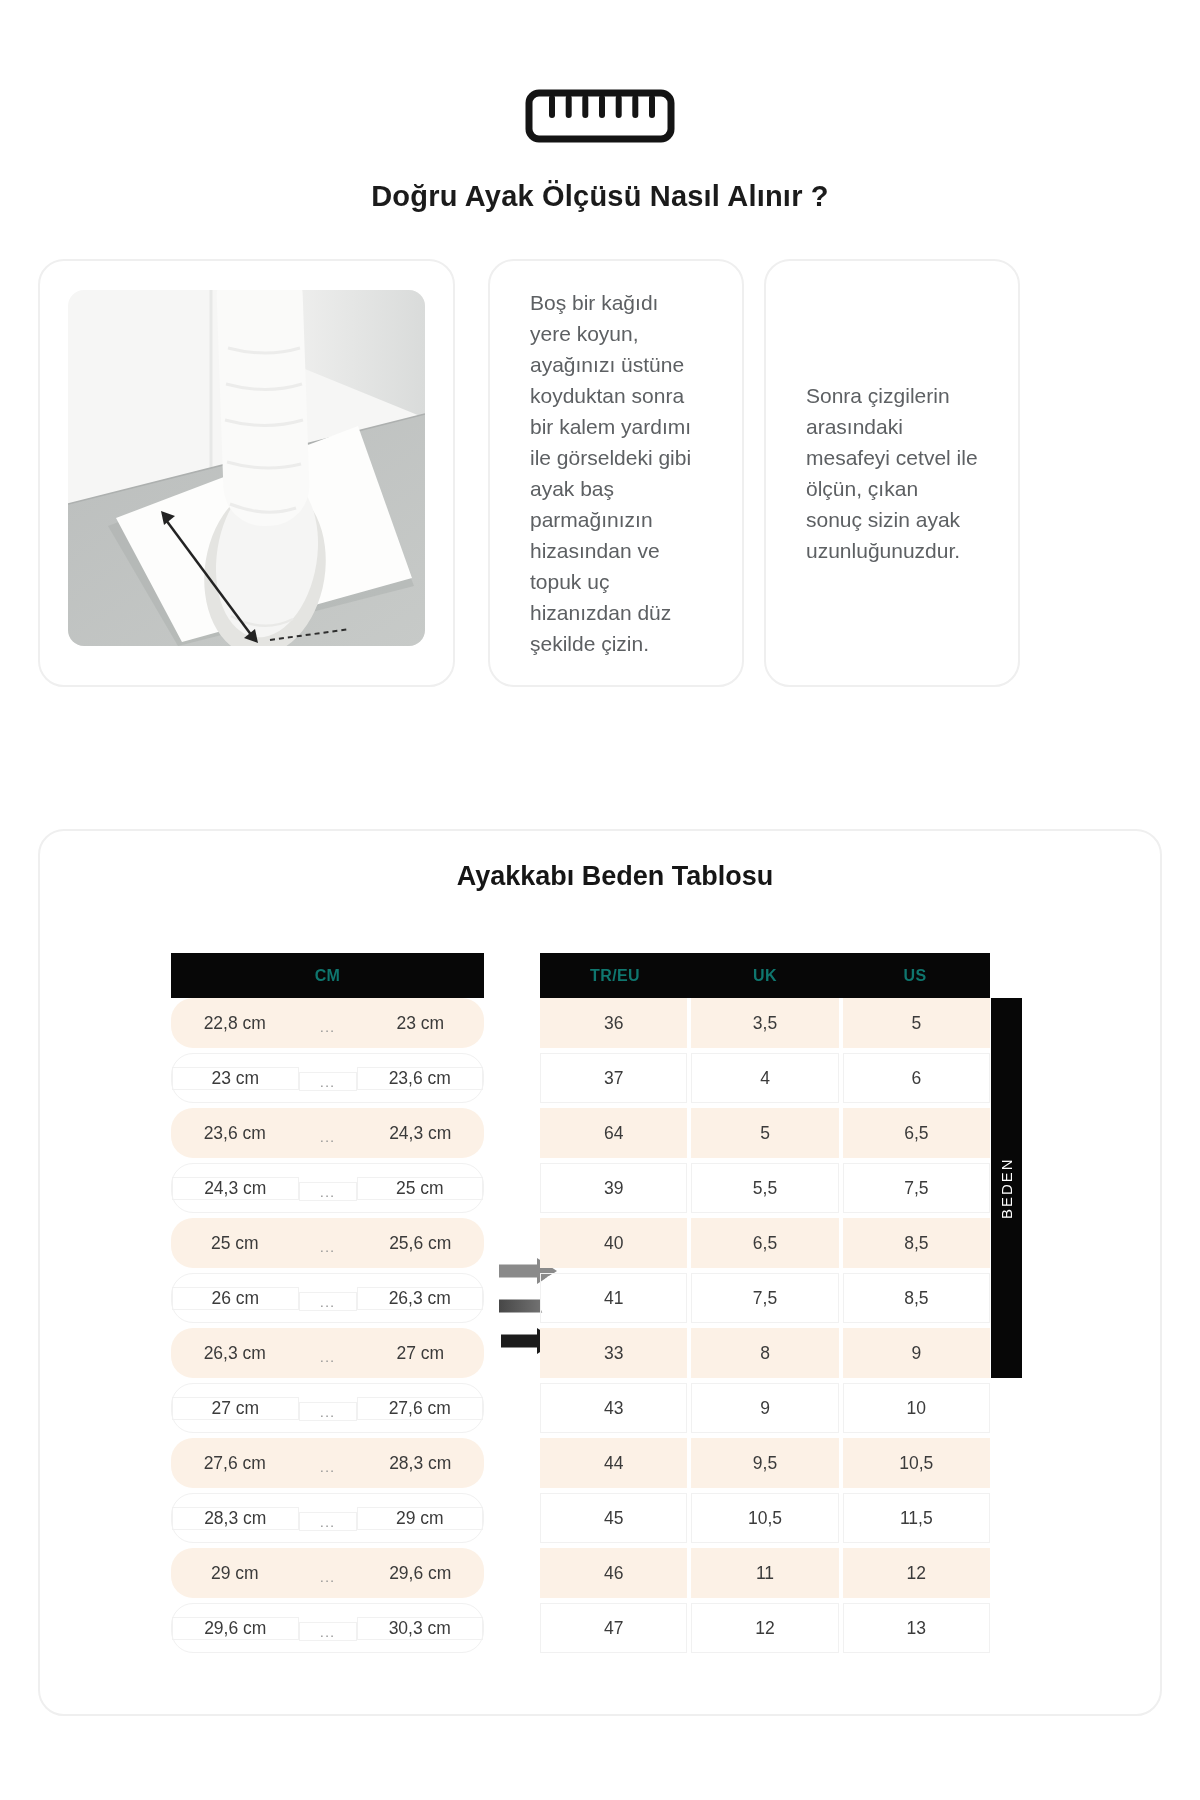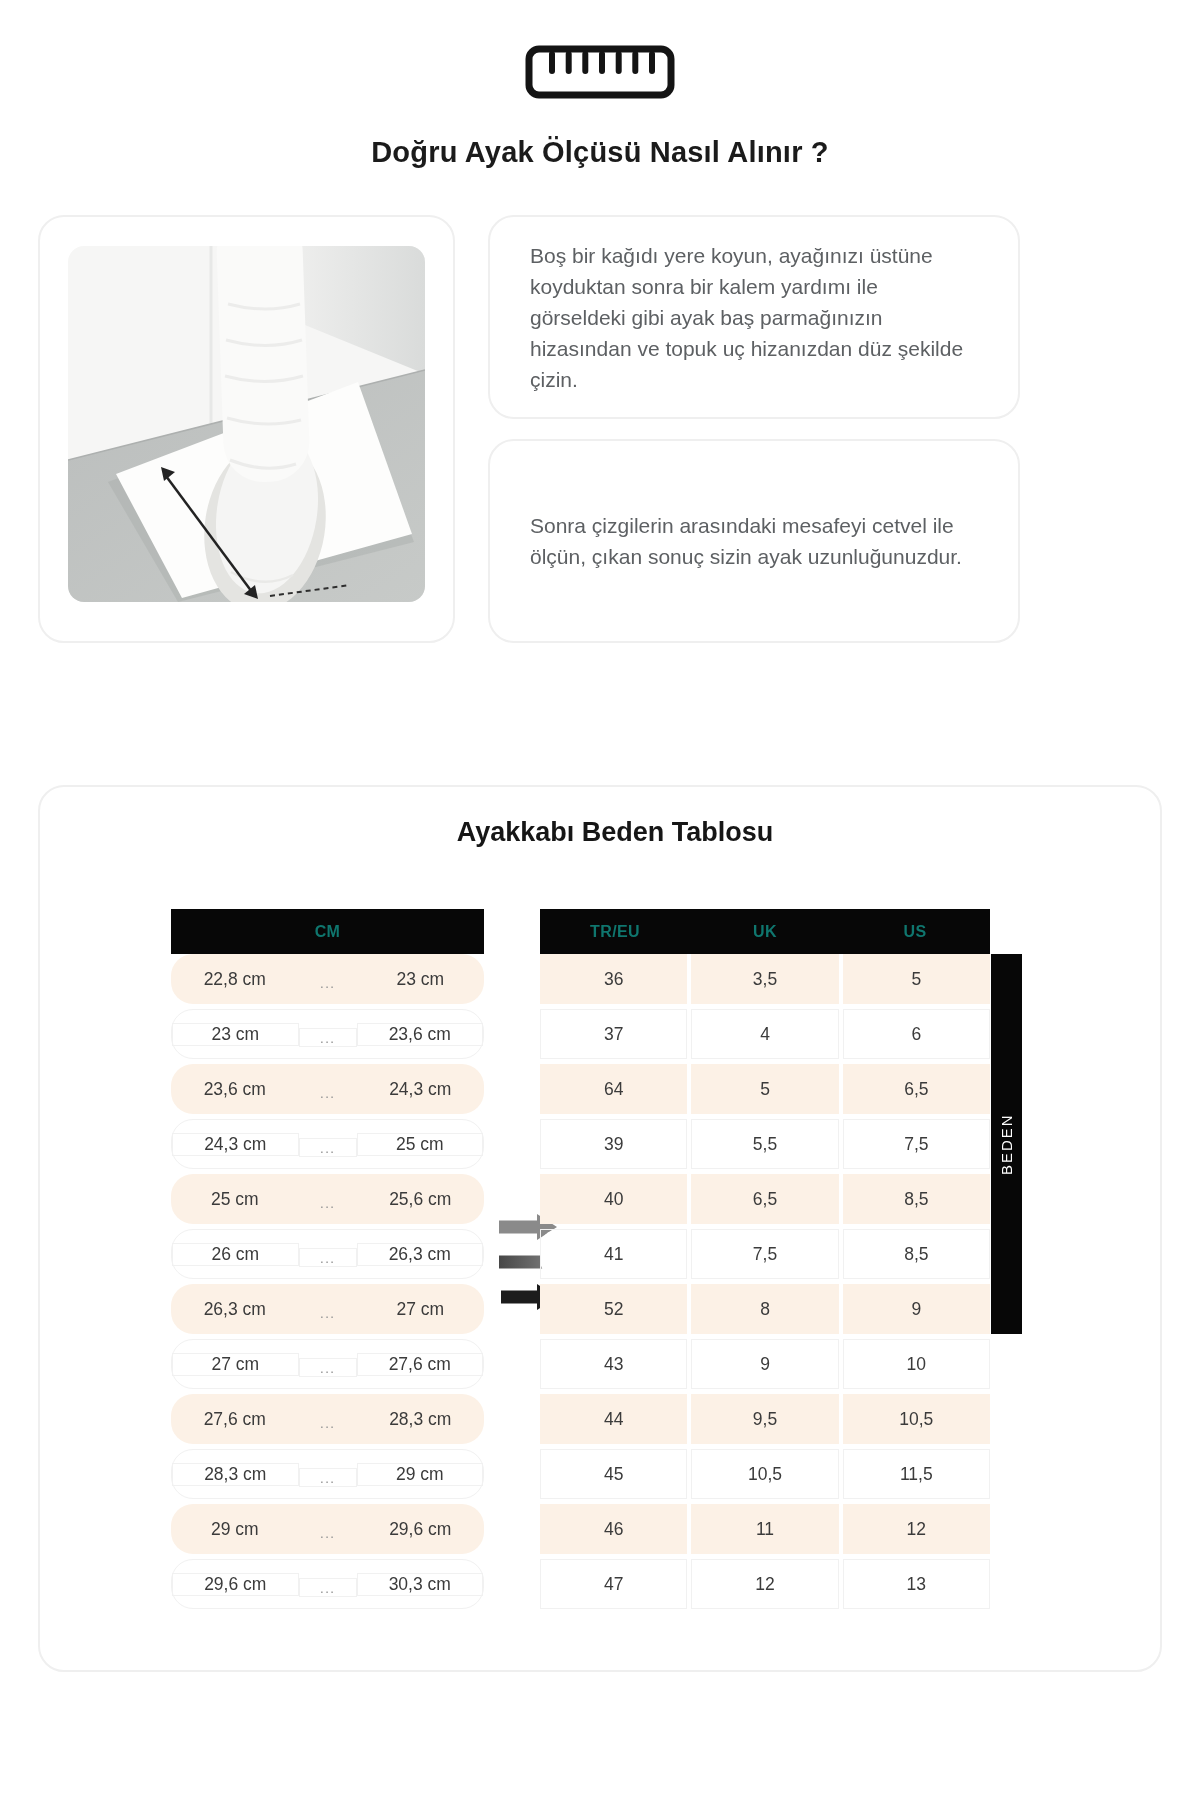--- a/index.html
+++ b/index.html
@@ -1,28 +1,28 @@
 <!DOCTYPE html>
 <html><head>
 <meta charset="utf-8">
 <style>
   * { margin:0; padding:0; box-sizing:border-box; }
   html,body { width:1200px; background:#ffffff; font-family:"Liberation Sans", sans-serif; }
   body { height:1800px; position:relative; }
 
-  .hero { text-align:center; padding-top:44px; }
+  .hero { text-align:center; padding-top:88px; }
   .hero svg { display:block; margin:0 auto; }
   h1 { margin-top:36px; font-size:29px; font-weight:bold; color:#1b1b1b; letter-spacing:0.2px; }
 
   .card { background:#fff; border:2px solid #efefef; border-radius:26px; }
 
   .cards-row { display:flex; gap:33px; margin:46px 38px 0 38px; height:428px; }
   .photo-card { width:417px; padding:29px 28px; flex:none; }
   .photo-wrap { width:357px; height:356px; border-radius:16px; overflow:hidden; }
-  .right-col { width:532px; display:flex; flex-direction:column; gap:20px; flex:none; }
+  .right-col { width:532px; display:flex; gap:20px; flex:none; }
   .text-card { flex:1; display:flex; align-items:center; padding:0 40px; }
   .text-card p { font-size:21px; line-height:31px; color:#5d6063; }
 
   .big-card { position:relative; margin:142px 38px 0 38px; height:887px; }
   h2.size-title { position:absolute; top:30px; left:15px; width:100%; text-align:center;
                   font-size:27px; font-weight:bold; color:#161616; }
 
   .t-header { height:45px; background:#070707; color:#0f766e; font-size:16px; font-weight:bold;
               display:flex; align-items:center; justify-content:center; letter-spacing:0.4px; }
   .row { height:50px; margin-bottom:5px; font-size:17.5px; color:#3b3b3b; }
@@ -239,21 +239,21 @@
             <span class="cell">40</span>
             <span class="cell">6,5</span>
             <span class="cell">8,5</span>
           </div>
           <div class="row size-row">
             <span class="cell">41</span>
             <span class="cell">7,5</span>
             <span class="cell">8,5</span>
           </div>
           <div class="row size-row">
-            <span class="cell">52</span>
+            <span class="cell">33</span>
             <span class="cell">8</span>
             <span class="cell">9</span>
           </div>
           <div class="row size-row">
             <span class="cell">43</span>
             <span class="cell">9</span>
             <span class="cell">10</span>
           </div>
           <div class="row size-row">
             <span class="cell">44</span>

